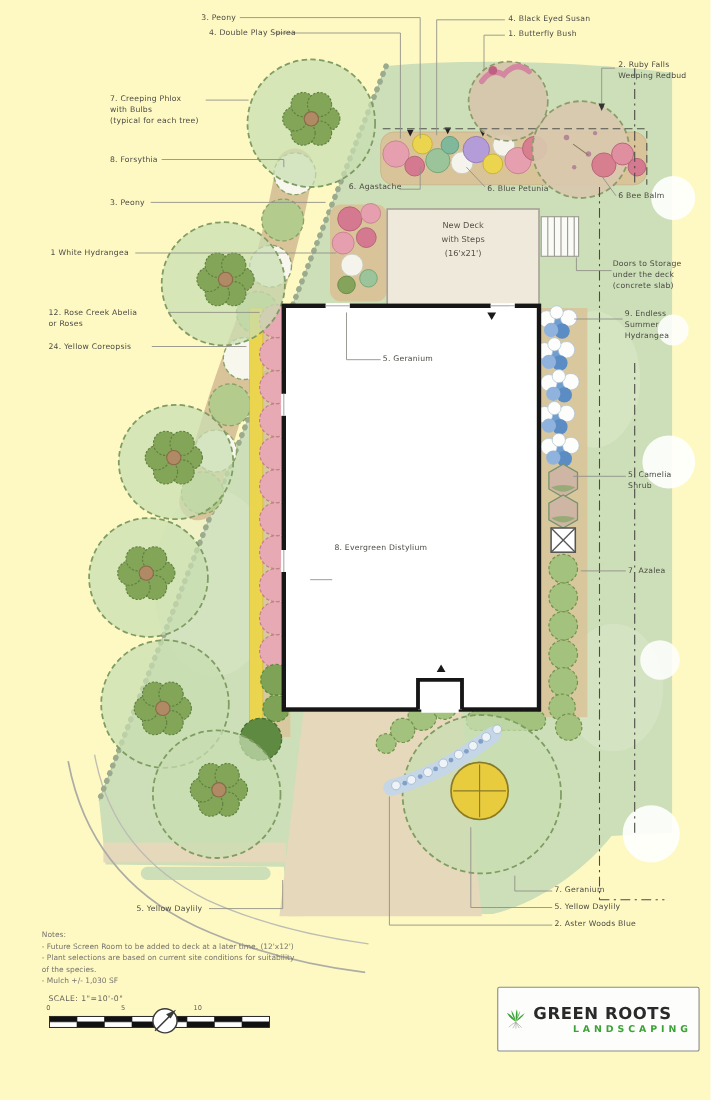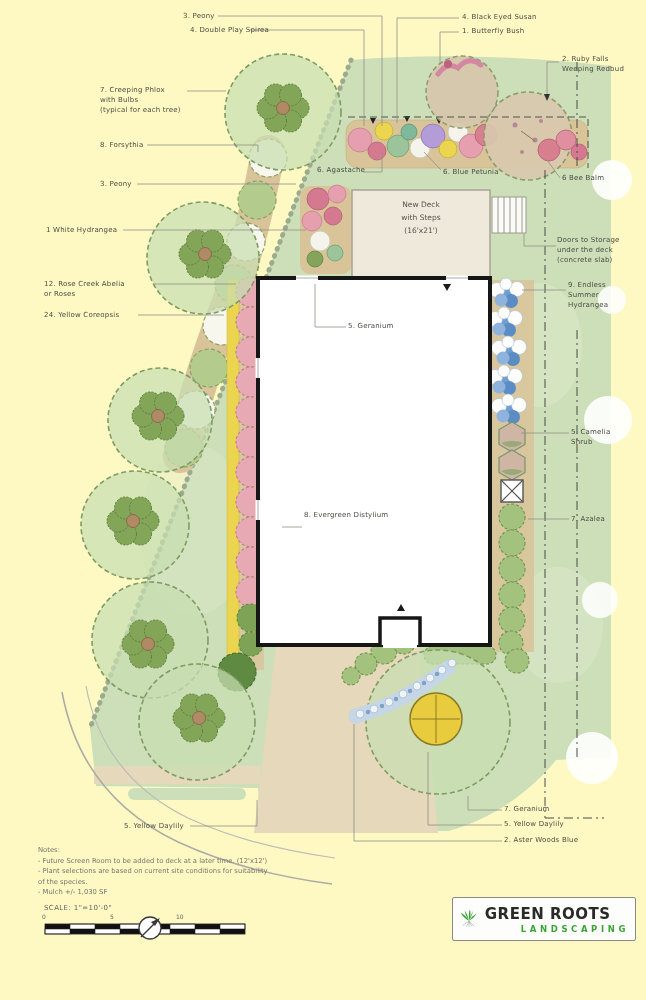--- a/index.html
+++ b/index.html
@@ -14,21 +14,21 @@
   .dash{fill:none;stroke:#4a4a46;stroke-width:1;stroke-dasharray:9 4 2 4;}
   .lbl{position:absolute;font-size:7px;line-height:1.4;color:#4b4b44;white-space:pre-line;
        letter-spacing:.2px;}
   .deck-lbl{position:absolute;left:352px;top:199px;width:138px;text-align:center;
        font-size:7.5px;line-height:1.7;color:#575248;white-space:pre-line;}
   .notes{position:absolute;left:38px;top:845px;width:280px;font-size:6.8px;line-height:1.55;
        color:#77756e;white-space:pre-line;}
   .scale-label{position:absolute;left:44px;top:904px;font-size:7px;color:#66645e;letter-spacing:.4px;}
   .tick{position:absolute;font-size:6px;color:#66645e;}
   .title{position:absolute;left:42px;top:941px;font-size:11.5px;color:#5a5a55;letter-spacing:.3px;}
-  .logo{position:absolute;left:452px;top:897px;width:184px;height:44px;background:#fdfdfc;
+  .logo{position:absolute;left:452px;top:897px;width:184px;height:59px;background:#fdfdfc;
        border:1.5px solid #8a8a85;border-radius:2px;display:flex;align-items:center;gap:6px;
        padding:0 6px;box-sizing:border-box;}
   .logo-name{font-size:15px;font-weight:bold;color:#2a2a2a;letter-spacing:.5px;}
   .logo-sub{font-size:8.5px;font-weight:bold;color:#3aa335;letter-spacing:3.6px;margin-top:1px;padding-left:36px;}
 </style>
 </head>
 <body>
 
 <div class="page">
 
@@ -338,21 +338,21 @@
 <div class="lbl" style="left:568px;top:281px">9. Endless
 Summer
 Hydrangea</div>
 <div class="lbl" style="left:44px;top:280px">12. Rose Creek Abelia
 or Roses</div>
 <div class="lbl" style="left:44px;top:311px">24. Yellow Coreopsis</div>
 <div class="lbl" style="left:348px;top:322px">5. Geranium</div>
 <div class="lbl" style="left:571px;top:428px">5. Camelia
 Shrub</div>
 <div class="lbl" style="left:571px;top:515px">7. Azalea</div>
-<div class="lbl" style="left:304px;top:511px">8. Evergreen Distylium</div>
+<div class="lbl" style="left:304px;top:494px">8. Evergreen Distylium</div>
 <div class="lbl" style="left:124px;top:822px">5. Yellow Daylily</div>
 <div class="lbl" style="left:504px;top:805px">7. Geranium</div>
 <div class="lbl" style="left:504px;top:820px">5. Yellow Daylily</div>
 <div class="lbl" style="left:504px;top:836px">2. Aster Woods Blue</div>
 
 <div class="deck-lbl">New Deck
 with Steps
 (16'x21')</div>
 
 <div class="notes">Notes:

